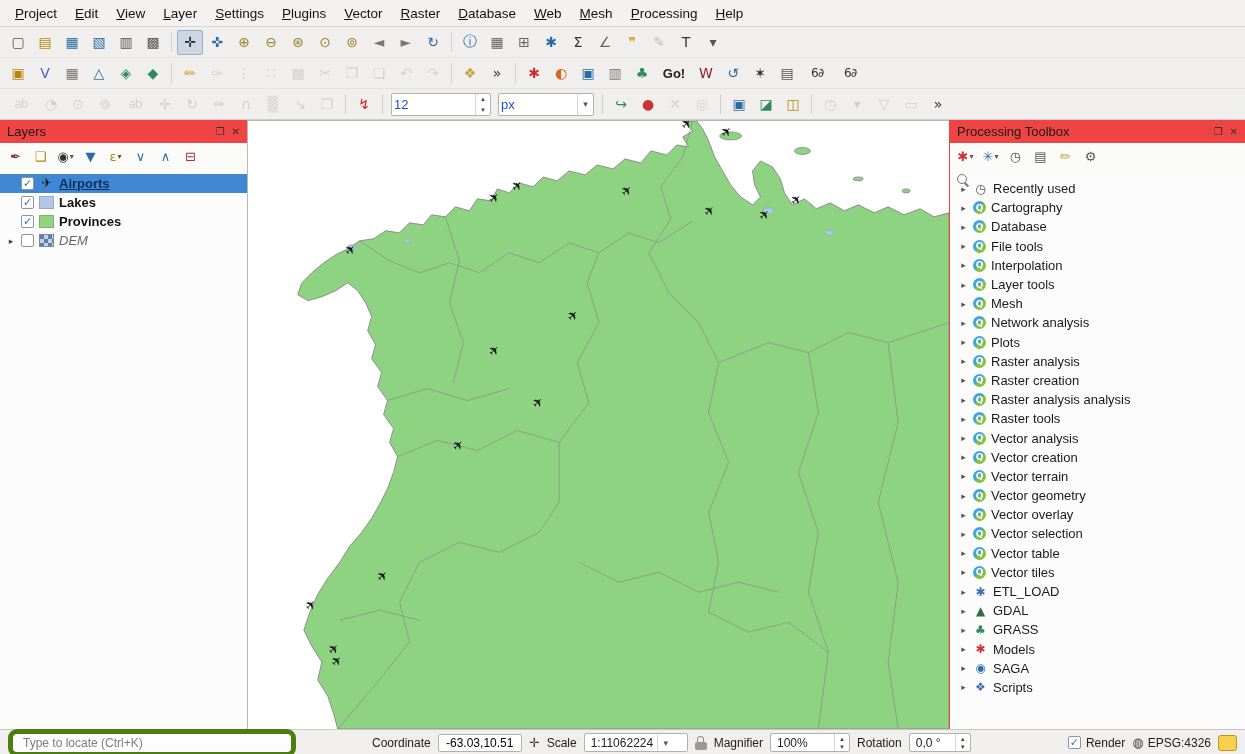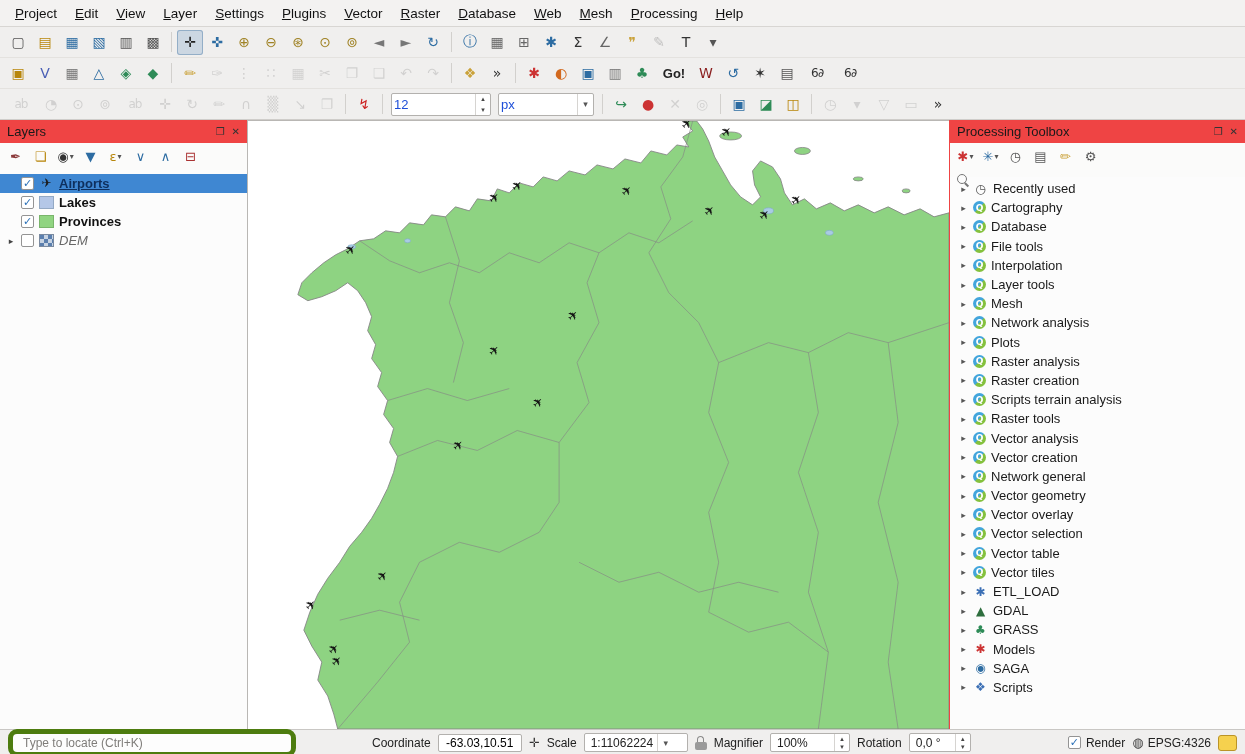--- a/index.html
+++ b/index.html
@@ -409,41 +409,41 @@
             <span>Raster analysis</span>
           </div>
           <div class="tree-row">
             <span class="tw">▸</span>
             <span class="q-icon">Q</span>
             <span>Raster creation</span>
           </div>
           <div class="tree-row">
             <span class="tw">▸</span>
             <span class="q-icon">Q</span>
-            <span>Scripts terrain analysis</span>
+            <span>Raster analysis analysis</span>
           </div>
           <div class="tree-row">
             <span class="tw">▸</span>
             <span class="q-icon">Q</span>
             <span>Raster tools</span>
           </div>
           <div class="tree-row">
             <span class="tw">▸</span>
             <span class="q-icon">Q</span>
             <span>Vector analysis</span>
           </div>
           <div class="tree-row">
             <span class="tw">▸</span>
             <span class="q-icon">Q</span>
             <span>Vector creation</span>
           </div>
           <div class="tree-row">
             <span class="tw">▸</span>
             <span class="q-icon">Q</span>
-            <span>Network general</span>
+            <span>Vector terrain</span>
           </div>
           <div class="tree-row">
             <span class="tw">▸</span>
             <span class="q-icon">Q</span>
             <span>Vector geometry</span>
           </div>
           <div class="tree-row">
             <span class="tw">▸</span>
             <span class="q-icon">Q</span>
             <span>Vector overlay</span>

